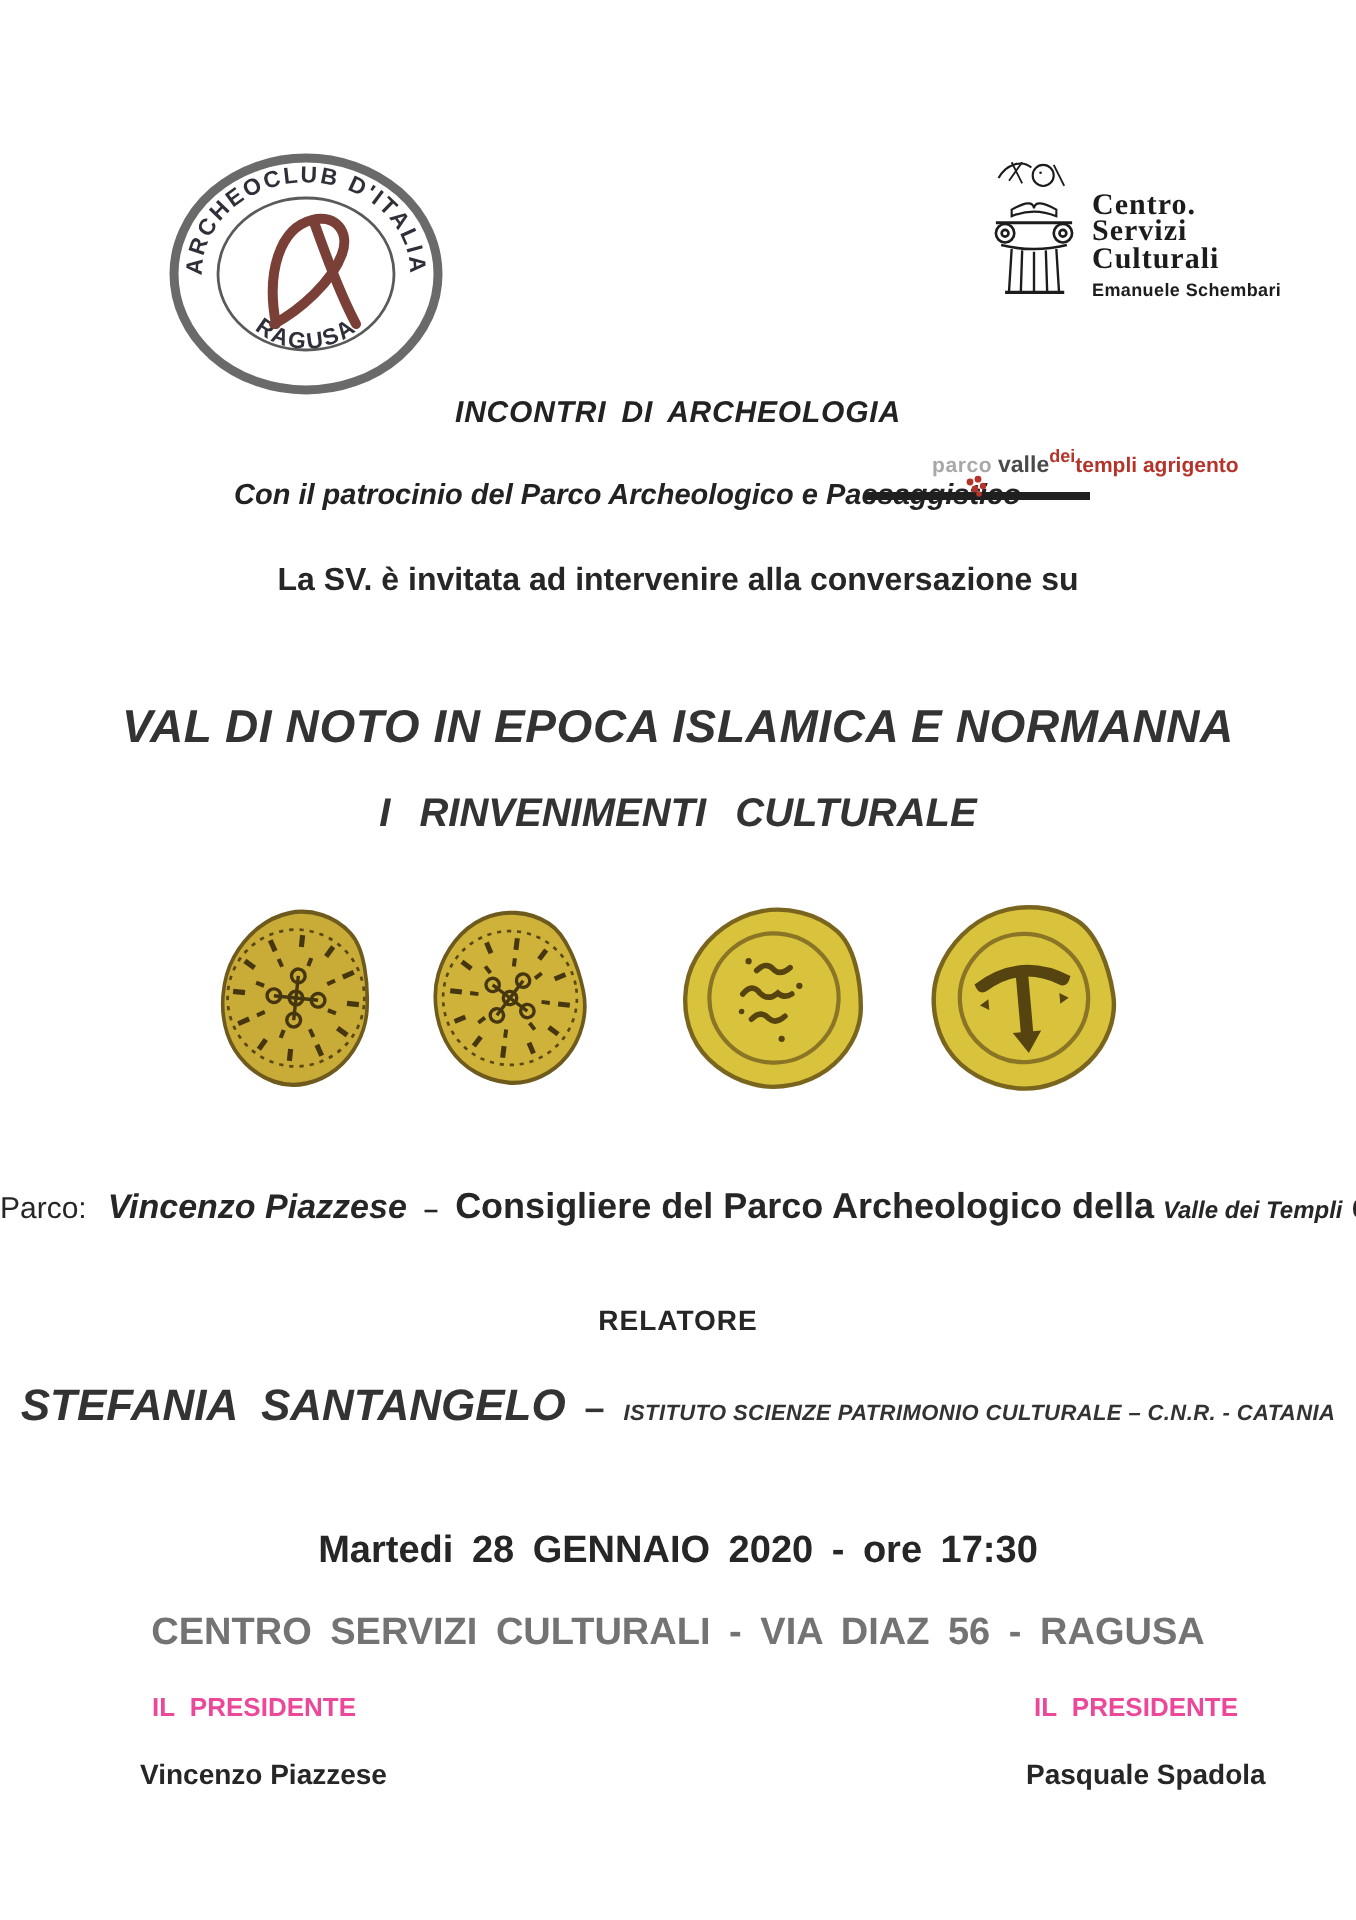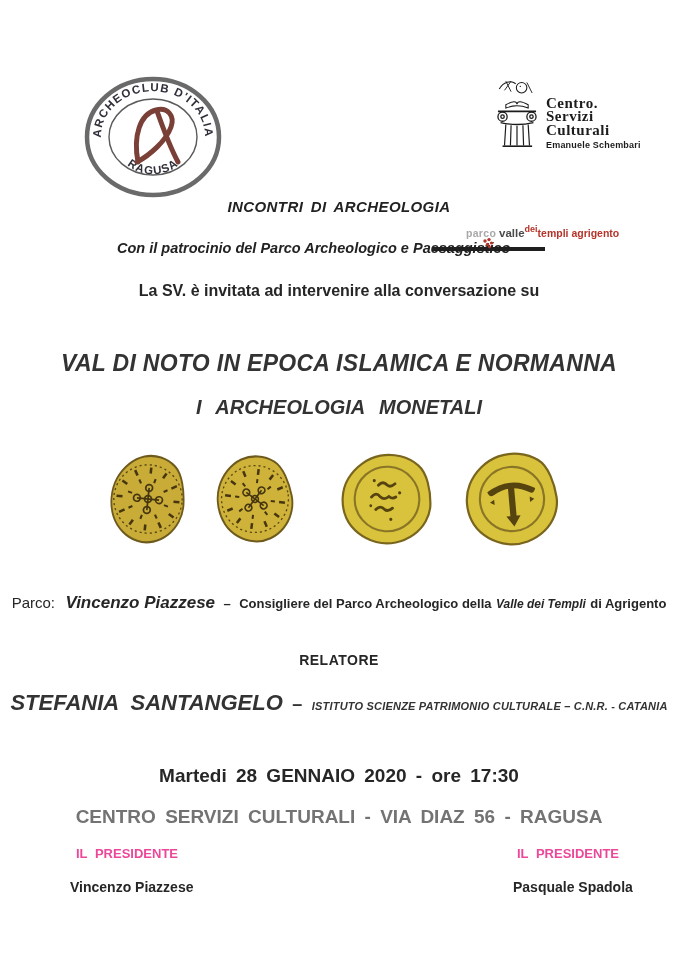--- a/index.html
+++ b/index.html
@@ -26,21 +26,21 @@
 
   .invitation { width:100%; text-align:center; font-size:16px; font-weight:bold; color:#262626; }
 
   .title1 { width:100%; text-align:center; font-size:23px; font-weight:bold; font-style:italic; color:#333; letter-spacing:0.3px; }
   .title2 { width:100%; text-align:center; font-size:20px; font-weight:bold; font-style:italic; color:#333; word-spacing:9px; }
 
   .saluti { width:100%; text-align:center; white-space:nowrap; color:#262626; }
   .saluti .lbl  { font-size:15px; }
   .saluti .name { font-size:17px; font-weight:bold; font-style:italic; margin-left:6px; }
   .saluti .sep  { font-size:13px; font-weight:bold; margin:0 4px; }
-  .saluti .small{ font-size:13px; font-weight:bold; }
+  .saluti .small{ font-size:18px; font-weight:bold; }
   .saluti .small-i { font-size:12px; font-weight:bold; font-style:italic; }
 
   .relatore { width:100%; text-align:center; font-size:14px; font-weight:bold; color:#262626; letter-spacing:0.5px; }
 
   .speaker { width:100%; text-align:center; white-space:nowrap; color:#333; }
   .speaker .name { font-size:22px; font-weight:bold; font-style:italic; word-spacing:6px; }
   .speaker .sep  { font-size:18px; font-weight:bold; margin:0 5px; }
   .speaker .aff  { font-size:11px; font-weight:bold; font-style:italic; letter-spacing:0.2px; }
 
   .date-line  { width:100%; text-align:center; font-size:19px; font-weight:bold; color:#262626; word-spacing:4px; }
@@ -122,21 +122,21 @@
           <circle cx="6.5" cy="7.5" r="1.7"></circle>
           <circle cx="8.5" cy="10" r="1.4"></circle>
       </g>
     </svg>
     <div class="parco-bar"></div>
   </div>
 
   <div class="abs invitation" style="left:0; top:282px;">La SV. è invitata ad intervenire alla conversazione su</div>
 
   <div class="abs title1" style="left:0; top:350px;">VAL DI NOTO IN EPOCA ISLAMICA E NORMANNA</div>
-  <div class="abs title2" style="left:0; top:396px;">I ARCHEOLOGIA MONETALI</div>
+  <div class="abs title2" style="left:0; top:396px;">I RINVENIMENTI CULTURALE</div>
 
   <div>
 
     <svg class="abs" style="left:101px; top:445px;" width="94" height="108" viewBox="-55 -55 110 110">
       <g transform="rotate(6)">
         <g transform="scale(0.84,1.0)">
           <path d="M 50,2 C 51,16 44,30 33,39 C 22,48 6,53 -9,50 C -24,47 -38,38 -45,25 C -52,12 -53,-6 -46,-20 C -39,-34 -26,-45 -11,-49 C 4,-53 21,-50 33,-41 C 44,-33 49,-13 50,2 Z" fill="#c9ab38" stroke="#6e5a1c" stroke-width="2.5"></path>
         </g>
         <circle r="40" fill="none" stroke="#5a4812" stroke-width="1.6" stroke-dasharray="2.5 3.5"></circle>
         <g fill="#453610">

